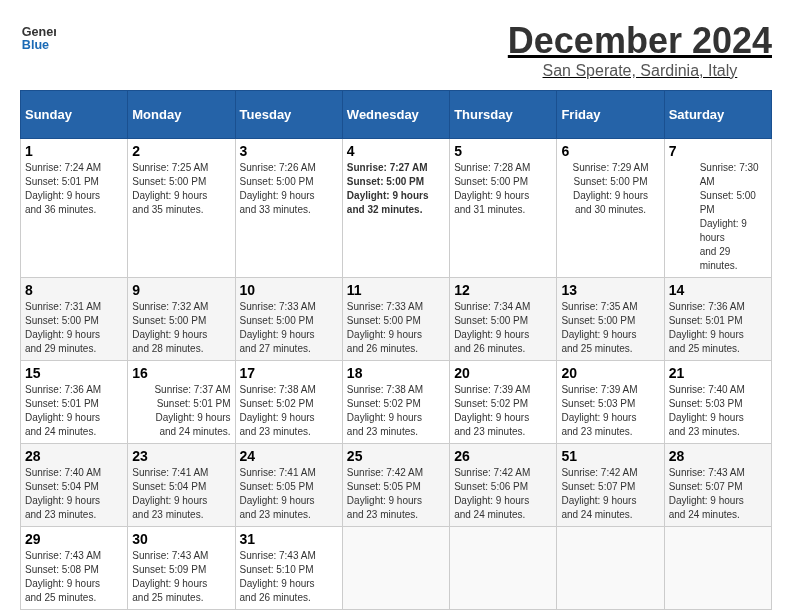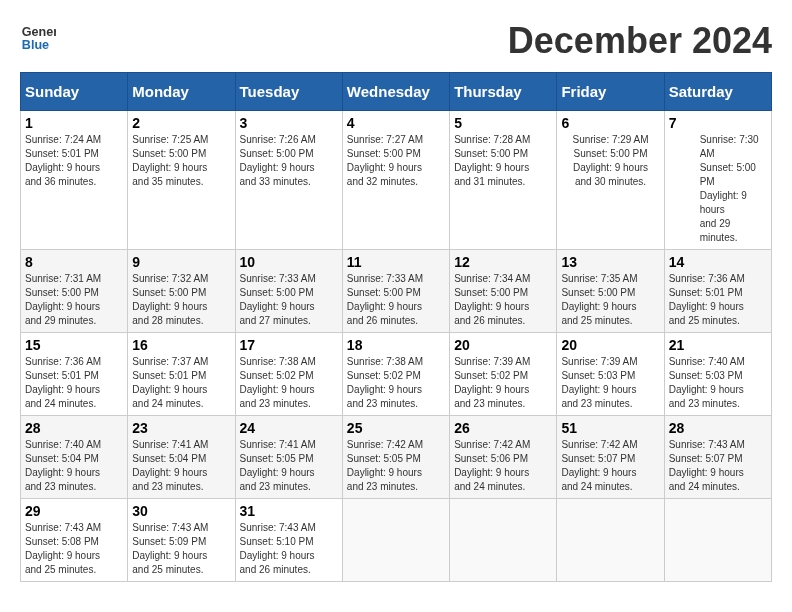--- a/index.html
+++ b/index.html
@@ -20,41 +20,42 @@
       display: flex;
       align-items: center;
       gap: 4px;
     }
     .logo-icon {
       width: 36px;
       height: 36px;
     }
     .title-area {
       text-align: center;
+      text-decoration: underline;
     }
     .month-title {
       font-size: 36px;
       font-weight: bold;
       color: #333;
     }
     .subtitle {
       font-size: 16px;
       color: #555;
     }
     table {
       width: 100%;
       border-collapse: collapse;
       font-size: 11px;
     }
     thead tr th {
       background-color: #2563a8;
       color: white;
-      padding: 10px 4px;
+      padding: 16px 4px;
       text-align: left;
-      font-size: 15px;
+      font-size: 13px;
       font-weight: bold;
       border: 1px solid #1a5090;
       margin-left: 28px;
     }
     tbody tr td {
       border: 1px solid #ccc;
       vertical-align: top;
       padding: 4px;
       width: calc(100%/7);
       min-height: 80px;
@@ -84,20 +85,21 @@
 <div class="header-area">
   <div class="logo">
     <svg class="logo-icon" viewBox="0 0 40 40">
       <text x="2" y="18" font-size="14" font-weight="bold" fill="#333">General</text>
       <text x="2" y="32" font-size="14" font-weight="bold" fill="#1a6ab5">Blue</text>
       <polygon points="30,5 40,15 35,10" fill="#1a6ab5"></polygon>
     </svg>
   </div>
   <div class="title-area">
     <div class="month-title">December 2024</div>
+    <div class="subtitle">San Sperate, Sardinia, Italy</div>
   </div>
 </div>
 
 <table>
   <thead>
     <tr id="header-row">
         <th>Sunday</th>
         <th>Monday</th>
         <th>Tuesday</th>
         <th>Wednesday</th>
@@ -124,21 +126,21 @@
         </td>
         <td>
           <span class="day-num">3</span>
           <div class="day-info" style="white-space: pre-line;">Sunrise: 7:26 AM
 Sunset: 5:00 PM
 Daylight: 9 hours
 and 33 minutes.</div>
         </td>
         <td>
           <span class="day-num">4</span>
-          <div class="day-info" style="white-space: pre-line;">Sunrise: 7:27 AM
+          <div class="day-info" style="white-space: pre-line; font-weight: bold;">Sunrise: 7:27 AM
 Sunset: 5:00 PM
 Daylight: 9 hours
 and 32 minutes.</div>
         </td>
         <td>
           <span class="day-num">5</span>
           <div class="day-info" style="white-space: pre-line;">Sunrise: 7:28 AM
 Sunset: 5:00 PM
 Daylight: 9 hours
 and 31 minutes.</div>
@@ -212,21 +214,21 @@
       <tr>
         <td>
           <span class="day-num">15</span>
           <div class="day-info" style="white-space: pre-line;">Sunrise: 7:36 AM
 Sunset: 5:01 PM
 Daylight: 9 hours
 and 24 minutes.</div>
         </td>
         <td>
           <span class="day-num">16</span>
-          <div class="day-info" style="white-space: pre-line;">Sunrise: 7:37 AM
+          <div class="day-info" style="white-space: pre-line; text-align: right;">Sunrise: 7:37 AM
 Sunset: 5:01 PM
 Daylight: 9 hours
 and 24 minutes.</div>
         </td>
         <td>
           <span class="day-num">17</span>
           <div class="day-info" style="white-space: pre-line;">Sunrise: 7:38 AM
 Sunset: 5:02 PM
 Daylight: 9 hours
 and 23 minutes.</div>

